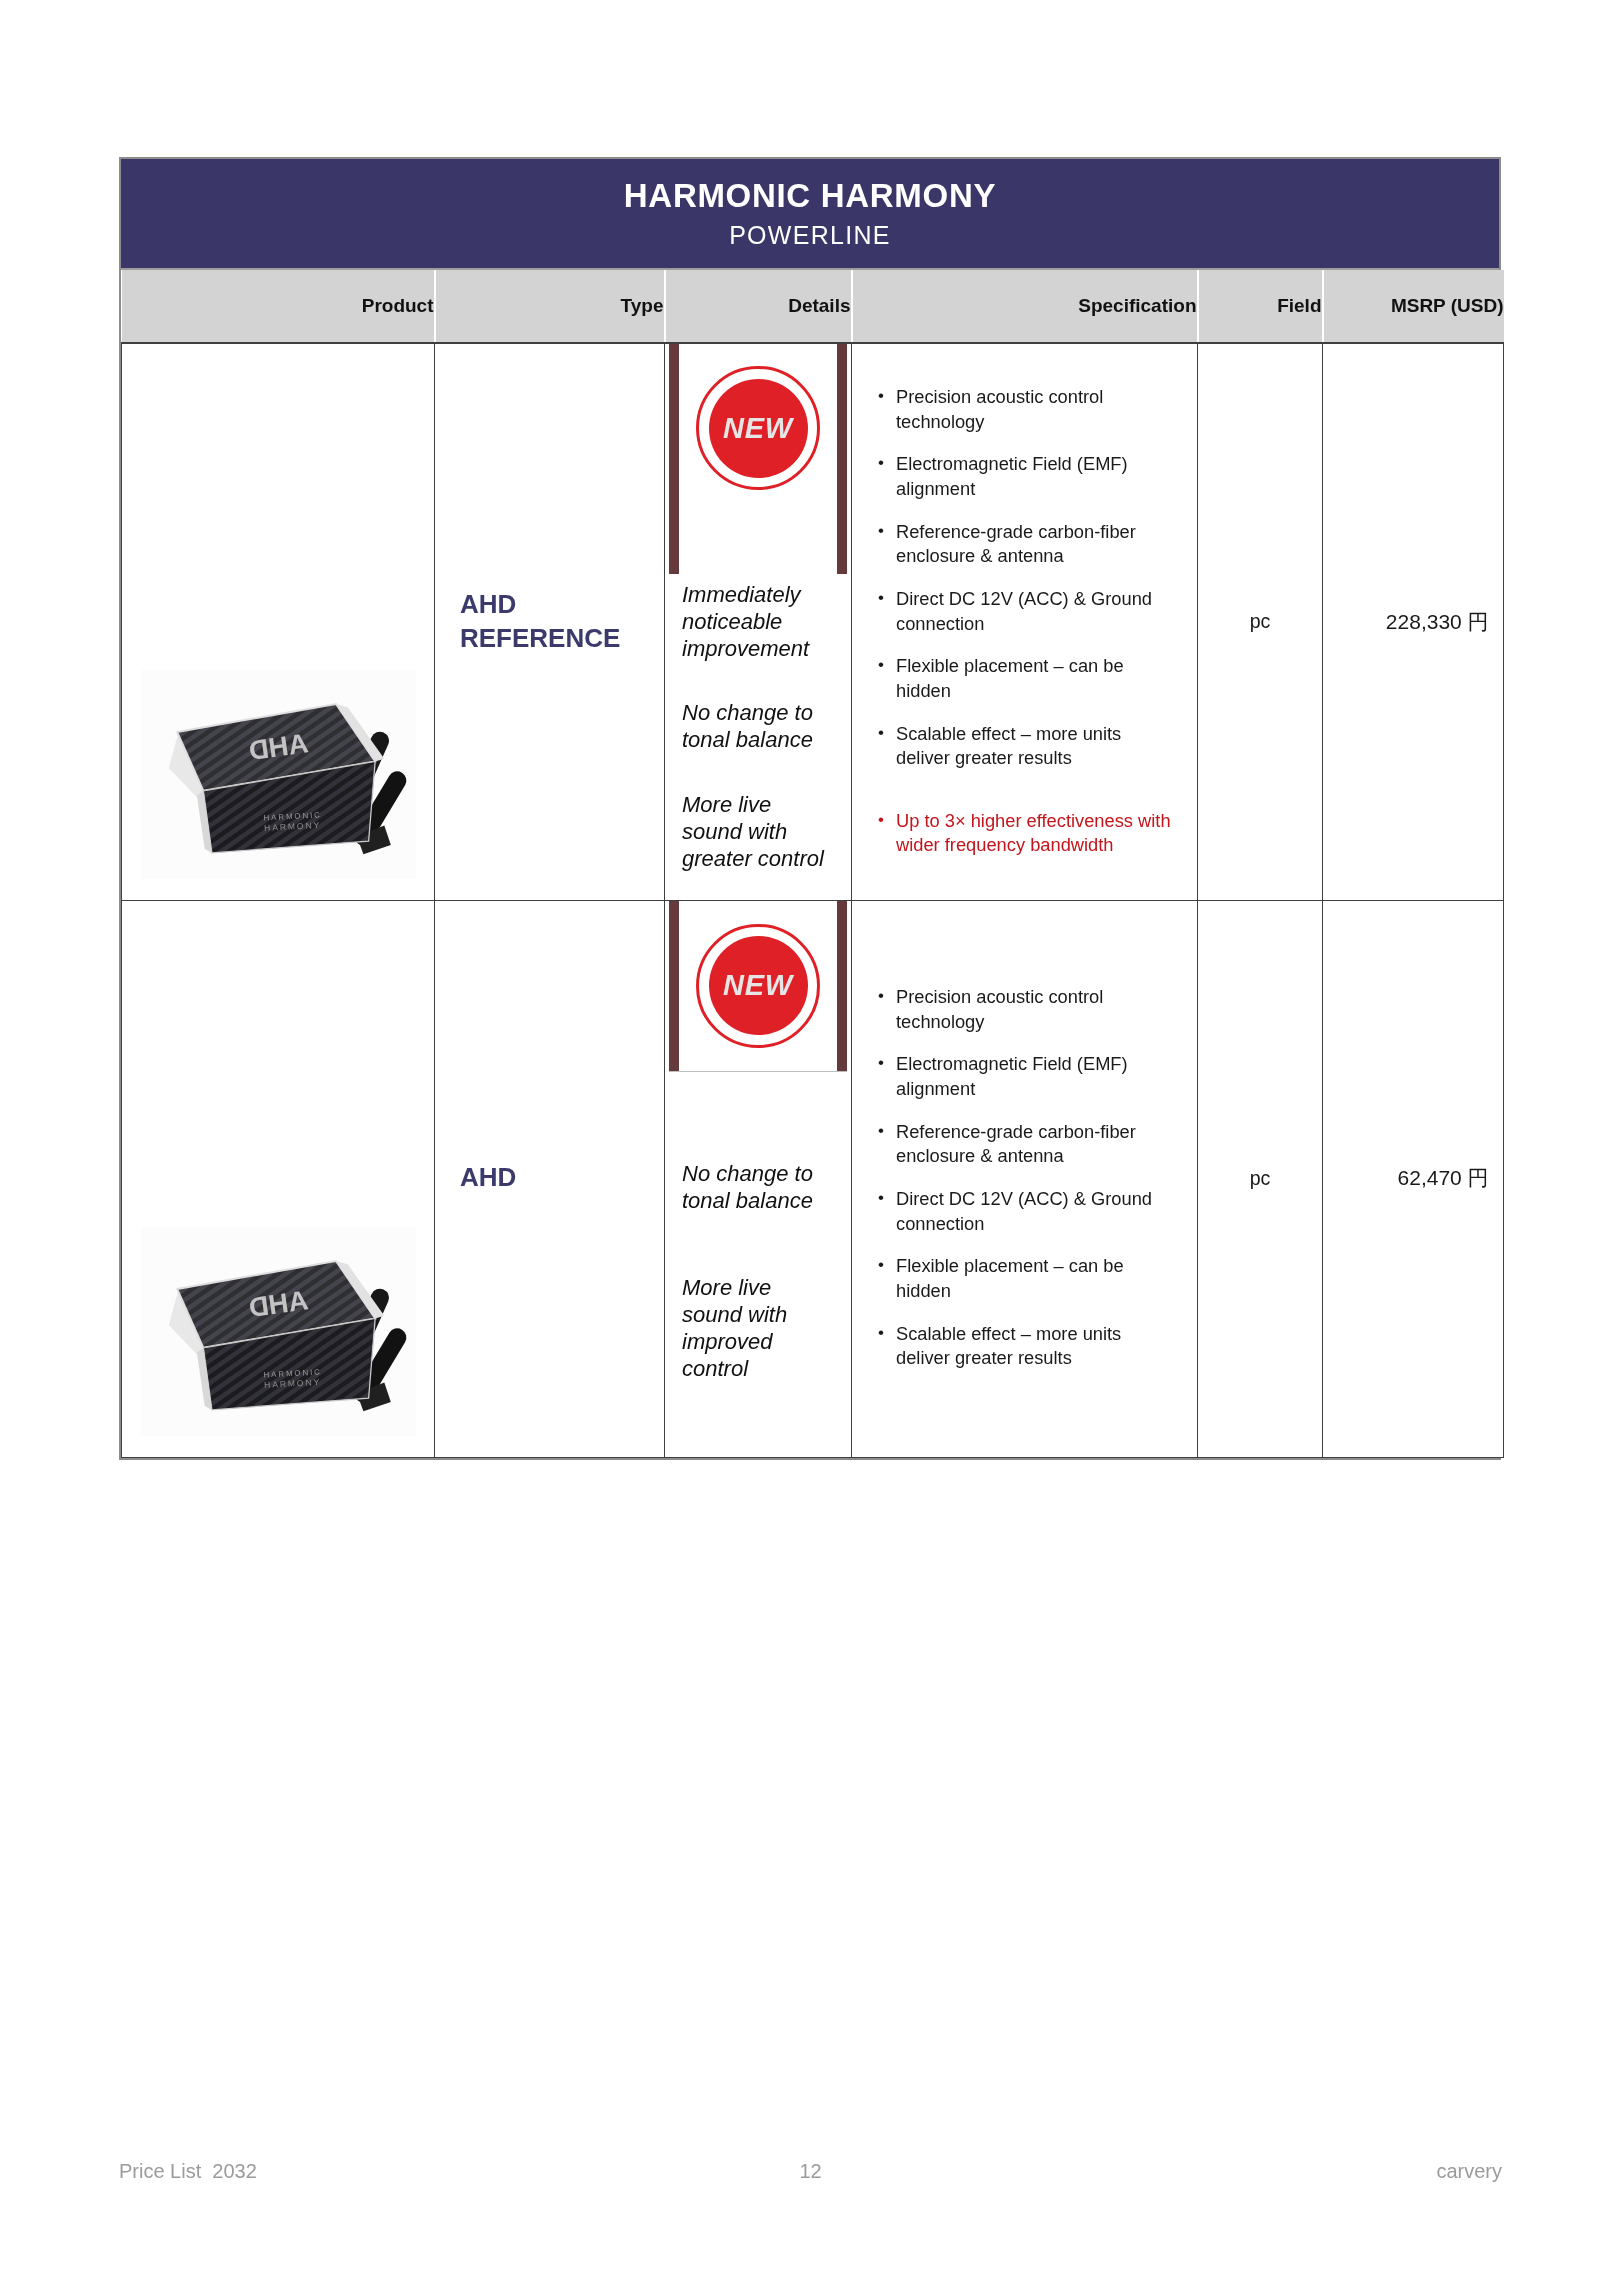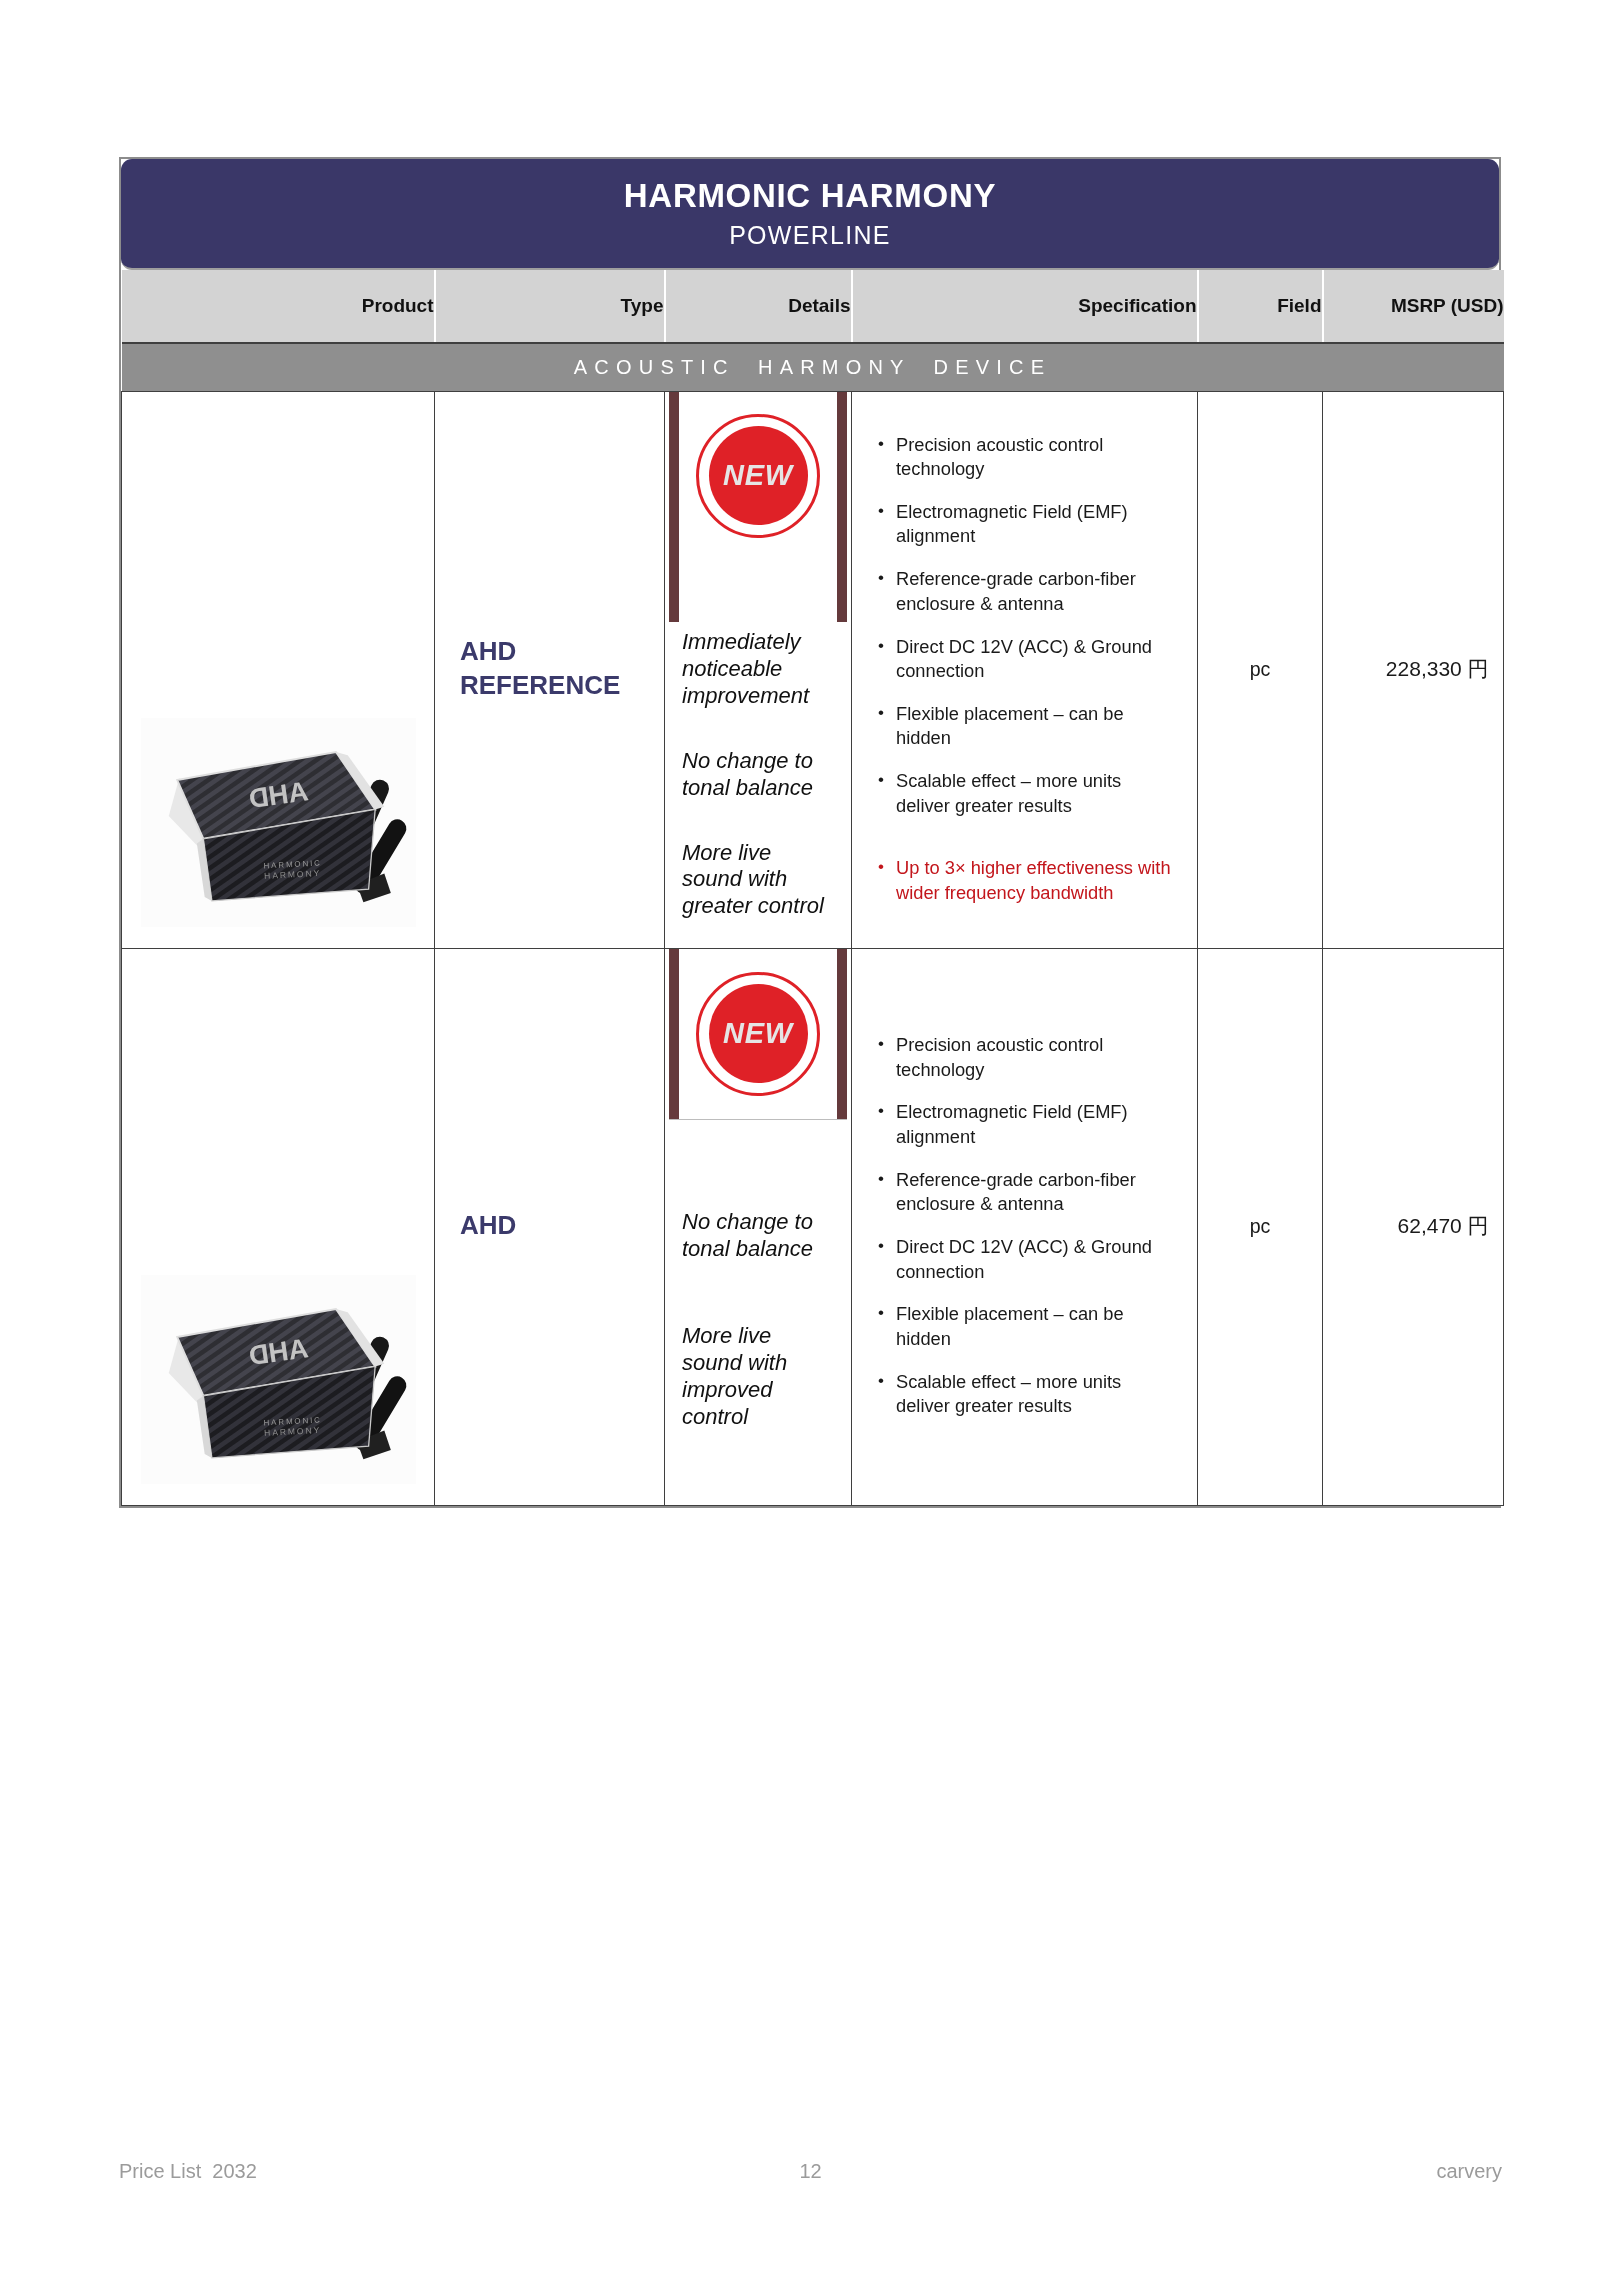--- a/index.html
+++ b/index.html
@@ -16,21 +16,20 @@
     border:2px solid #8c8c8c;
     background:#ffffff;
   }
 
   
   .title-band {
     background:var(--header-navy,#3A3768);
     height:111px;
     display:flex; flex-direction:column; align-items:center; justify-content:center;
     border-bottom:2px solid #9e9e9e;
-    border-radius:11px;
   }
   .title-band .title {
     color:#ffffff; font-size:33px; font-weight:bold; letter-spacing:0.7px;
   }
   .title-band .subtitle {
     color:#ffffff; font-size:25px; font-weight:normal; letter-spacing:1.3px; margin-top:6.5px;
   }
 
   
   table { border-collapse:collapse; width:100%; table-layout:fixed; }
@@ -188,23 +187,20 @@
       <tr>
         <th>Product</th>
         <th>Type</th>
         <th>Details</th>
         <th>Specification</th>
         <th>Field</th>
         <th>MSRP (USD)</th>
       </tr>
     </thead>
     <tbody>
-      <tr class="band-row">
-        <td colspan="6">ACOUSTIC HARMONY DEVICE</td>
-      </tr>
 
       <tr class="product-row">
         <td class="cell-product">
           <div class="photo-wrap">
             <svg class="photo" viewBox="0 0 420 320">
               <defs>
                 <pattern id="weaveTop1" width="14" height="14" patternUnits="userSpaceOnUse" patternTransform="rotate(-35)">
                   <rect width="14" height="14" fill="#2e2e33"></rect>
                     <rect width="14" height="7" fill="#44444d"></rect>
                 </pattern>

